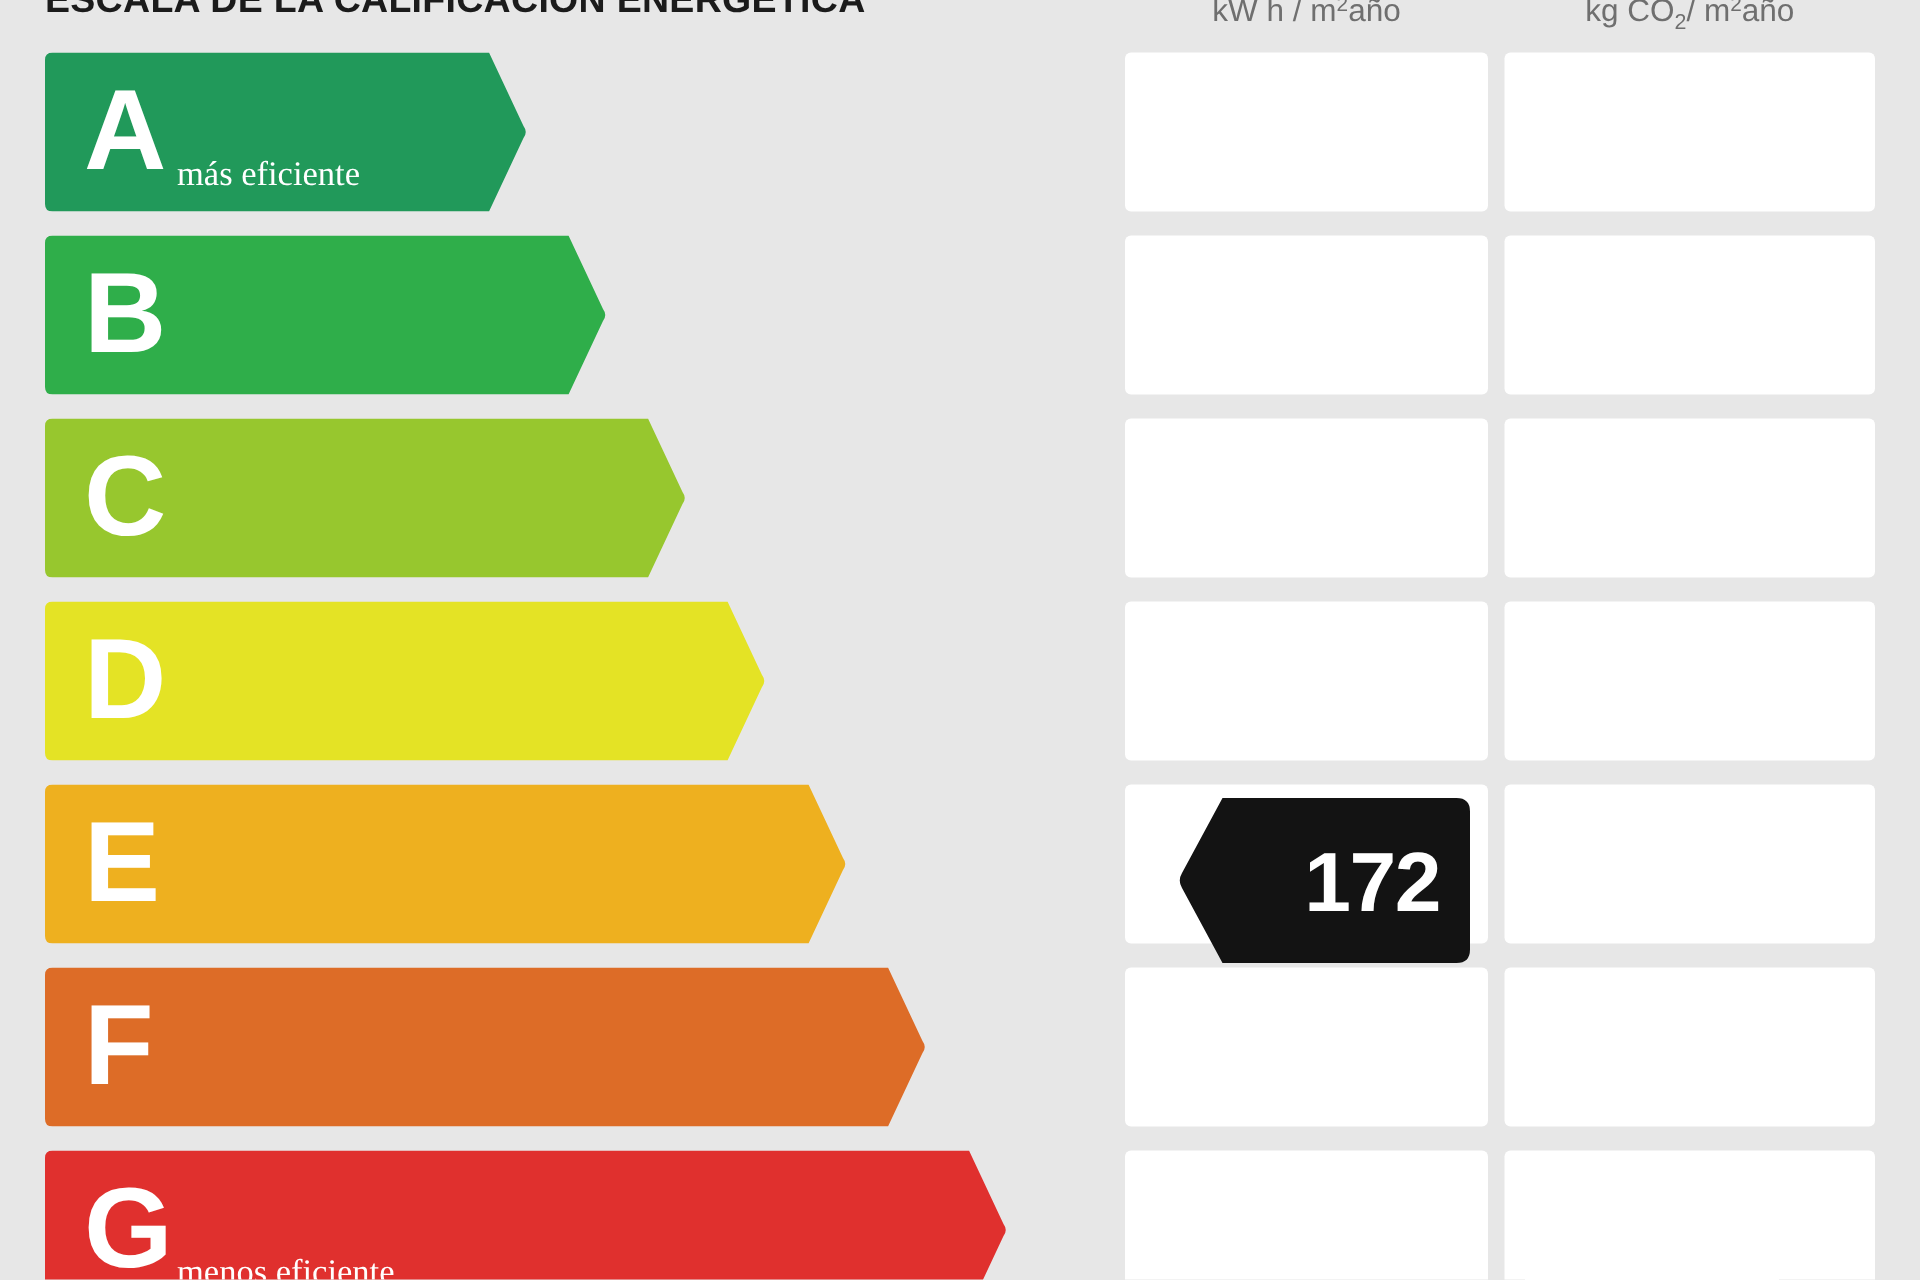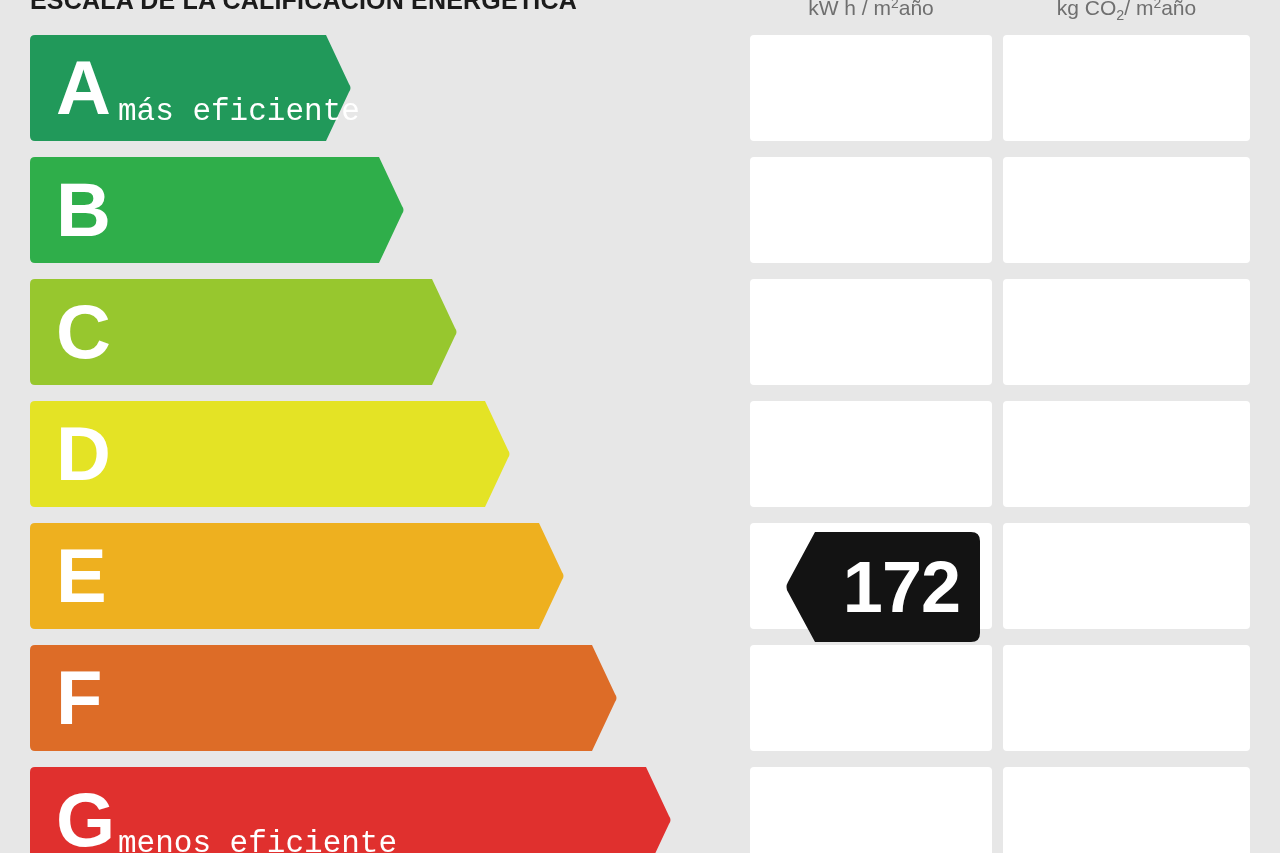--- a/index.html
+++ b/index.html
@@ -90,23 +90,23 @@
     color: #ffffff;
     line-height: 0.82;
     font-family: "Liberation Sans", sans-serif;
     letter-spacing: -1px;
     pointer-events: none;
   }
   .band-caption {
     position: absolute;
     left: 88px;
     bottom: 12px;
-    font-size: 31px;
+    font-size: 23px;
     color: #ffffff;
-    font-family: Liberation Mono, monospace;
+    font-family: Liberation Serif, serif;
     pointer-events: none;
     white-space: nowrap;
   }
 
   
   .cell {
     position: absolute;
     top: 0;
     height: 106px;
     background: #ffffff;
@@ -125,21 +125,21 @@
     top: 0;
     left: 0;
     right: 14px;
     height: 110px;
     display: flex;
     align-items: center;
     justify-content: flex-end;
     padding-right: 6px;
     box-sizing: border-box;
     color: #ffffff;
-    font-size: 72px;
+    font-size: 56px;
     font-weight: bold;
     letter-spacing: -1px;
     font-family: "Liberation Sans", sans-serif;
     pointer-events: none;
   }
 </style>
 </head>
 <body>
 
 <div id="label-root">

